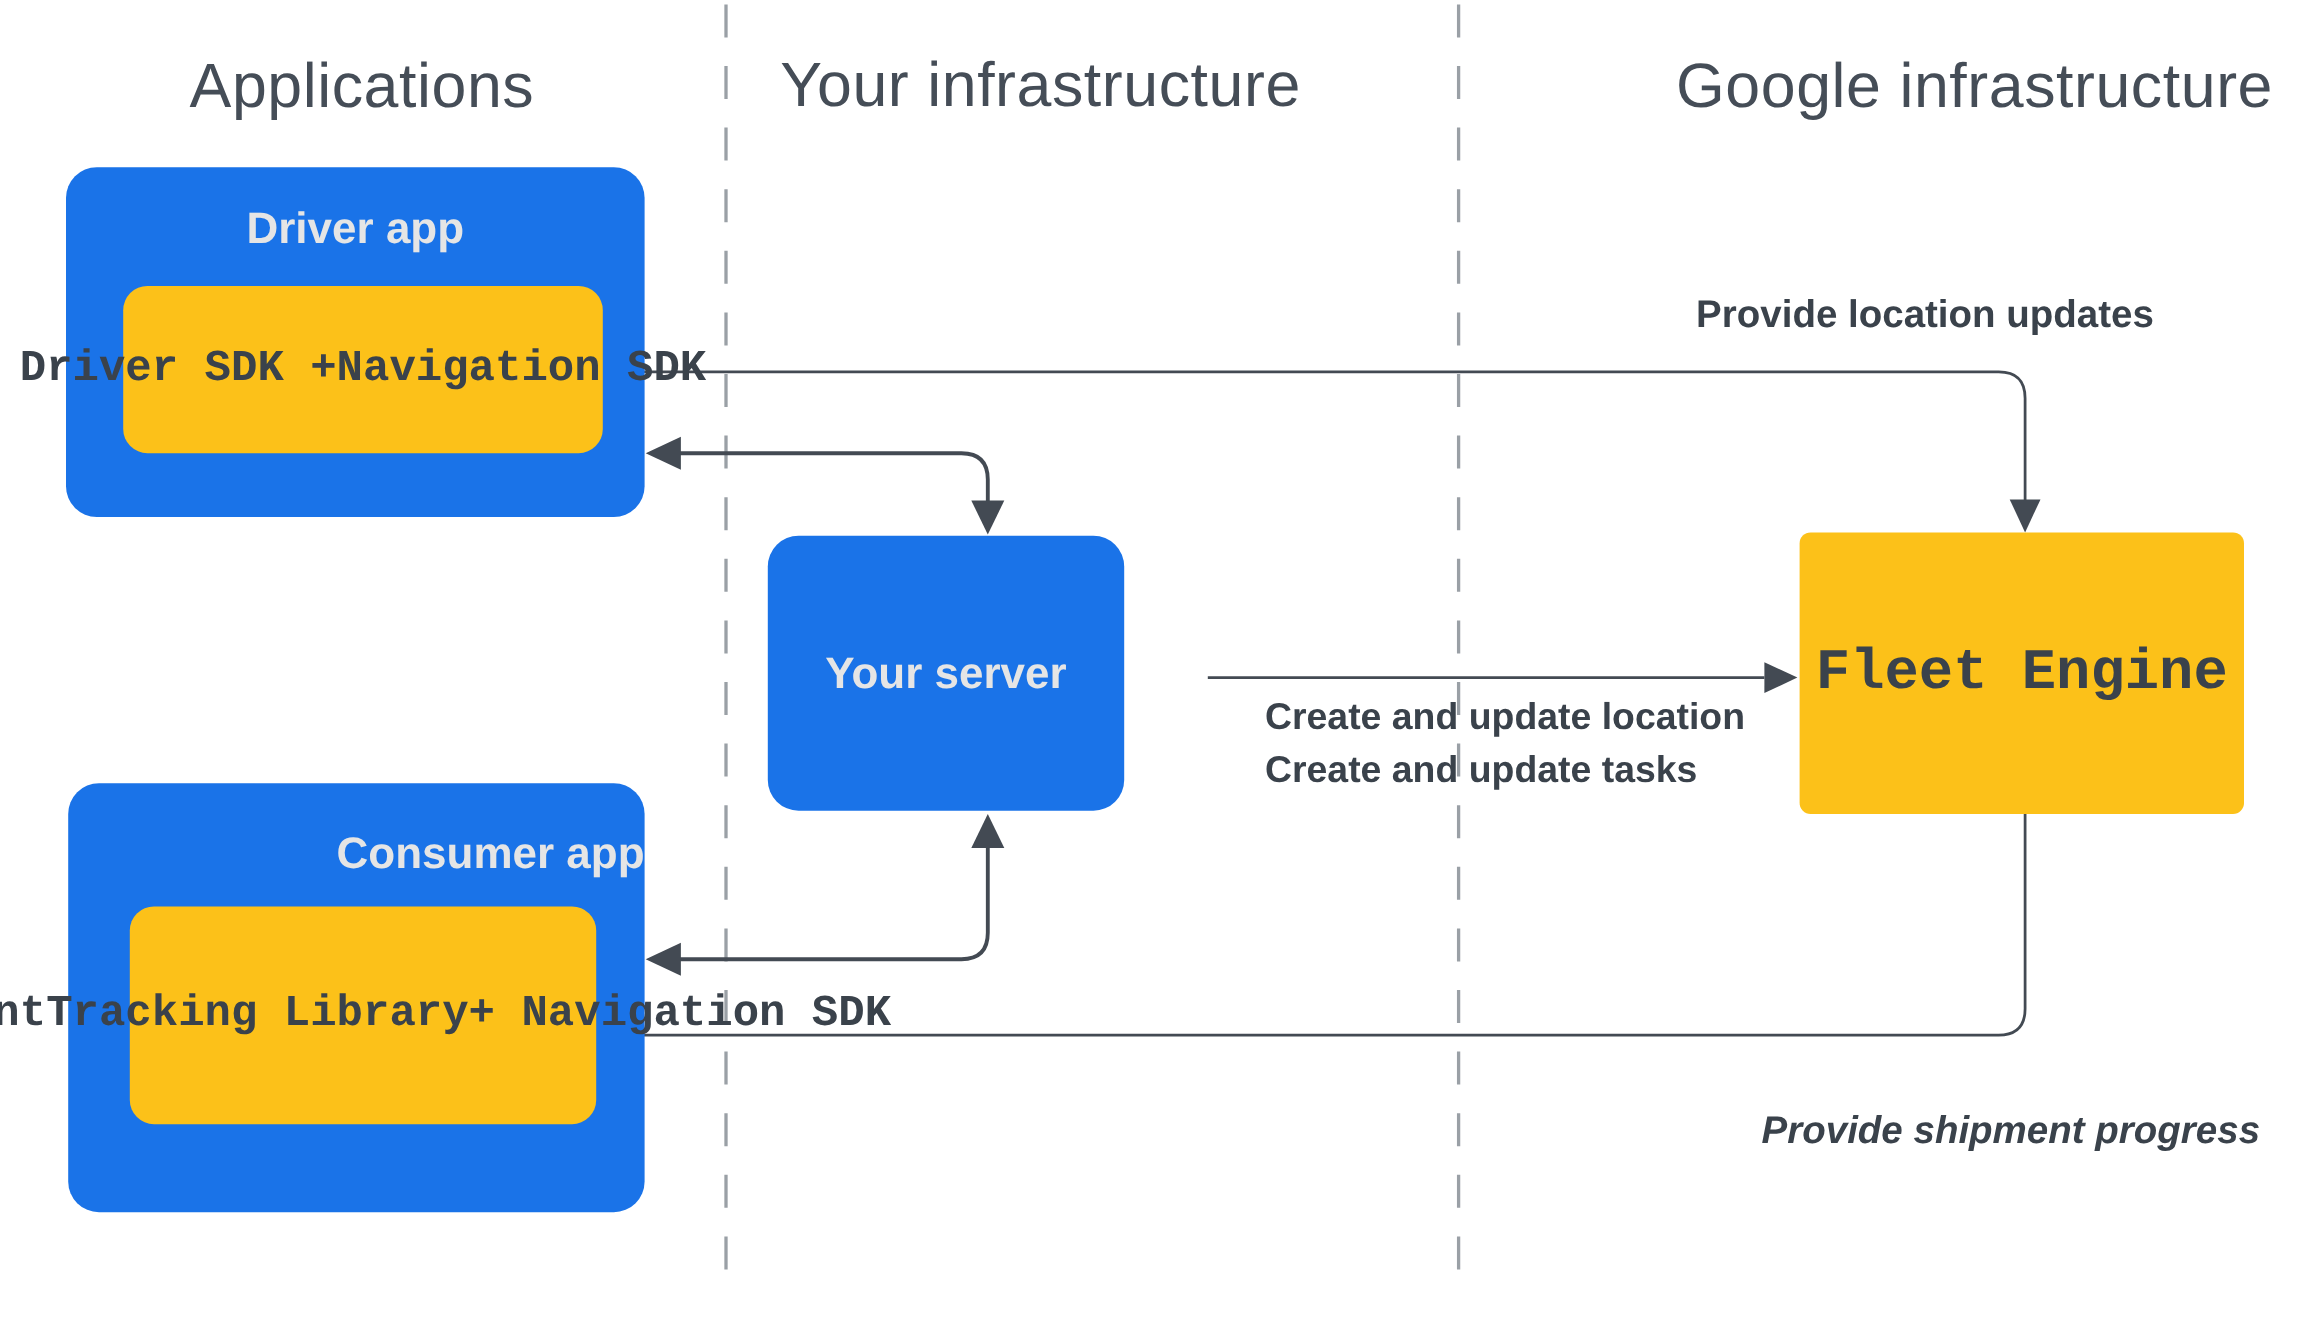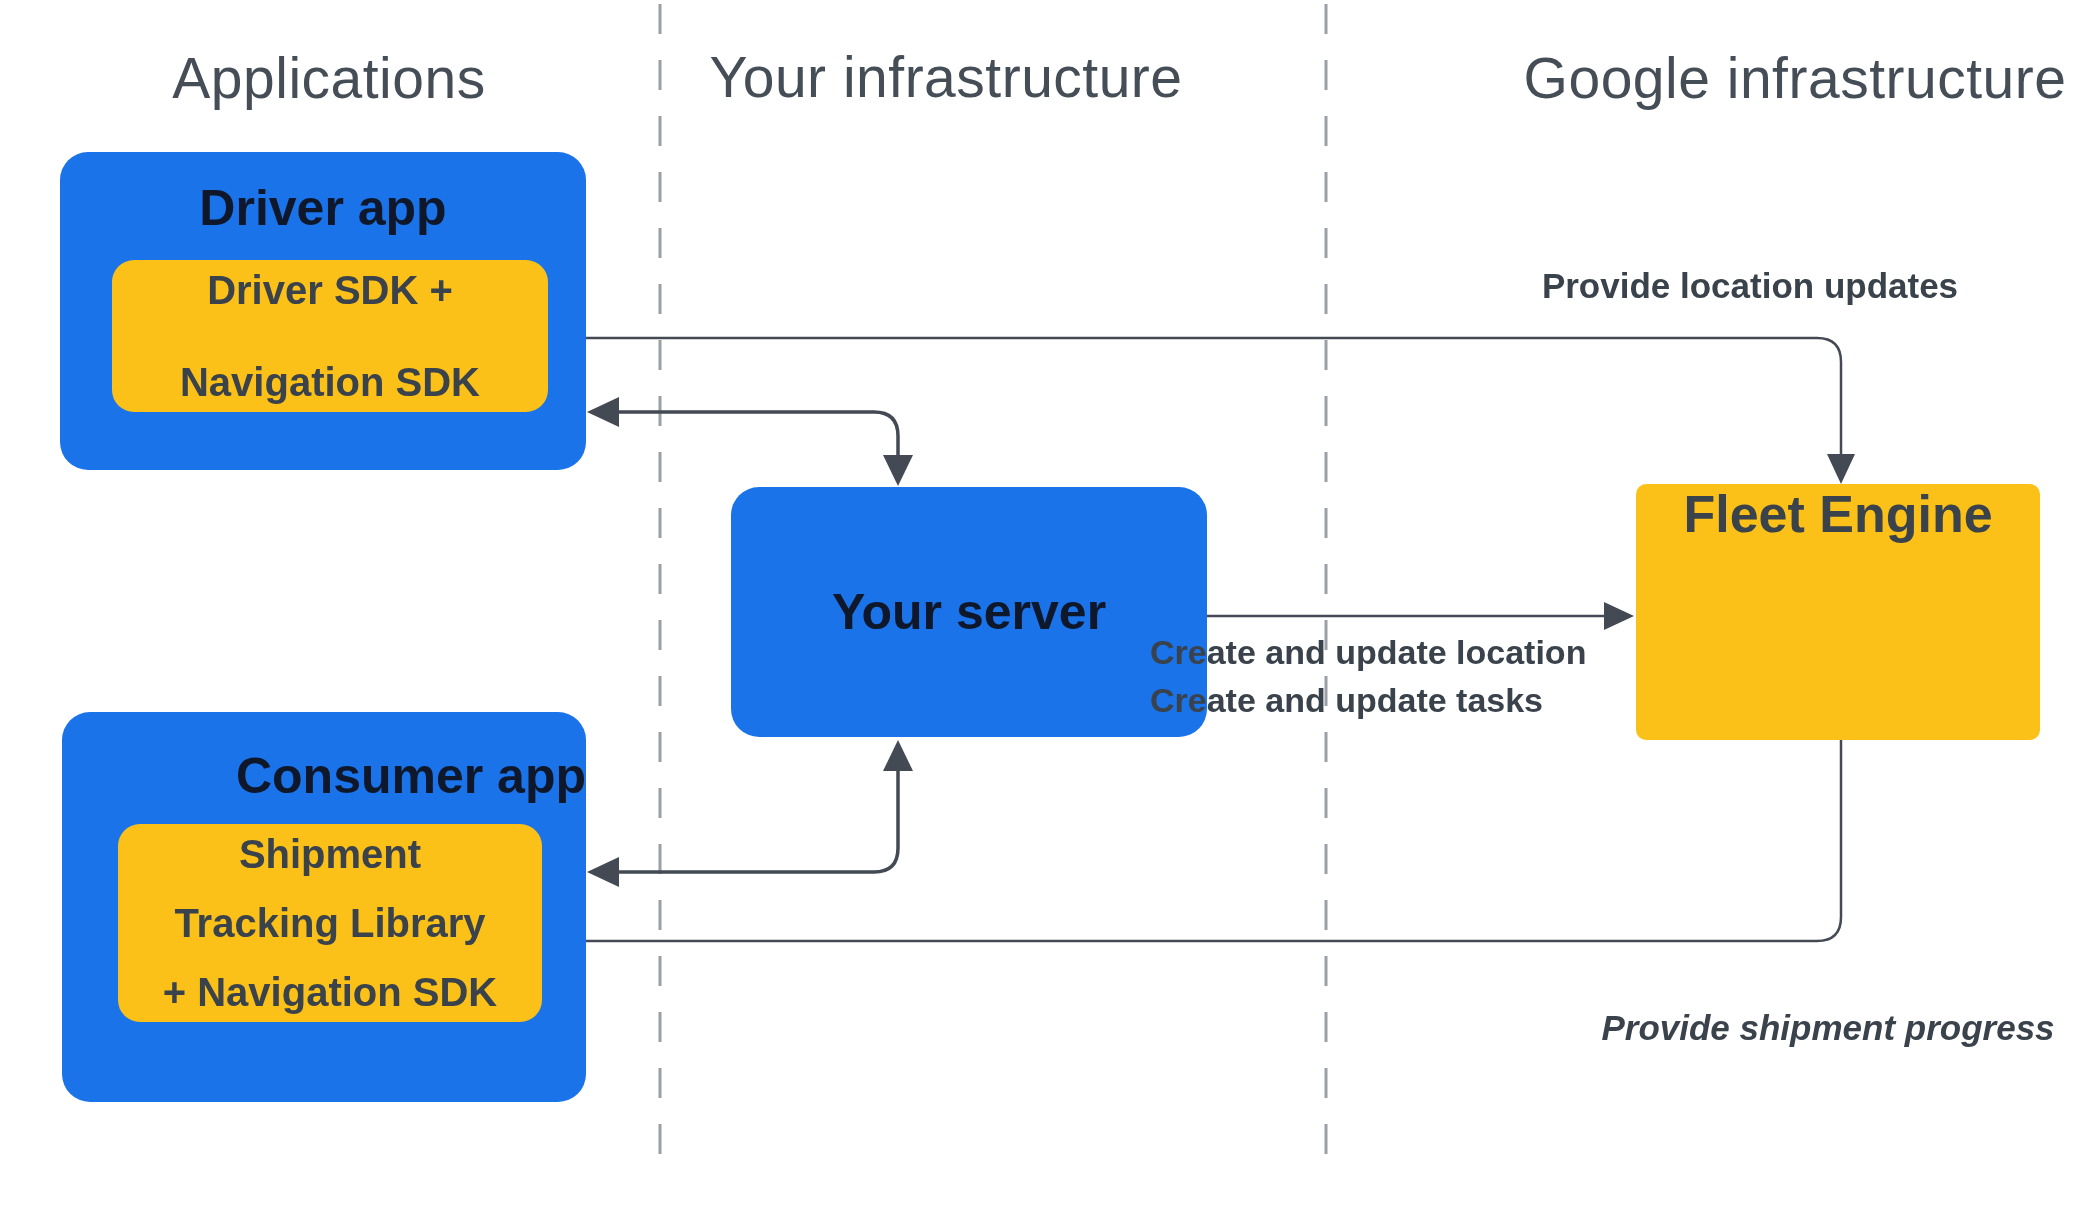--- a/index.html
+++ b/index.html
@@ -35,30 +35,31 @@
     box-sizing: border-box;
   }
   .box.blue {
     background: var(--app-blue, #1A73E8);
     border-radius: 28px;
   }
   .box.yellow {
     background: var(--sdk-yellow, #FCC119);
     border-radius: 22px;
     display: flex;
-    flex-direction: column;
+    flex-direction: row;
     align-items: center;
-    justify-content: space-between;
+    justify-content: center;
+    font-family: Liberation Mono, monospace;
   }
   .box-title {
     width: 100%;
     text-align: center;
-    font-size: 50px;
+    font-size: 40px;
     font-weight: 700;
-    color: #0f172a;
+    color: #e5e5e5;
     line-height: 60px;
   }
   .center-title {
     display: flex;
     align-items: center;
     justify-content: center;
   }
   .sdk-line {
     font-size: 40px;
     font-weight: 700;
@@ -131,21 +132,21 @@
 
   <div class="box blue" style="left:62px; top:712px; width:524px; height:390px;">
     <div class="box-title" style="margin-top:34px;text-align:right;">Consumer app</div>
   </div>
   <div class="box yellow" style="left:118px; top:824px; width:424px; height:198px;">
     <div class="sdk-line">Shipment</div>
     <div class="sdk-line">Tracking Library</div>
     <div class="sdk-line">+ Navigation SDK</div>
   </div>
 
-  <div class="box blue center-title" style="left:698px; top:487px; width:476px; height:250px;margin-left:33px;">
+  <div class="box blue center-title" style="left:698px; top:487px; width:324px; height:250px;">
     <div class="box-title">Your server</div>
   </div>
 
   <div class="box yellow" style="left:1636px; top:484px; width:404px; height:256px; border-radius:10px;">
     <div class="box-title dark-title">Fleet Engine</div>
   </div>
 
   <div class="edge-label" style="left:1750px; top:286px;">Provide location updates</div>
 
   <div class="edge-label-block" style="left:1150px; top:628px;">

